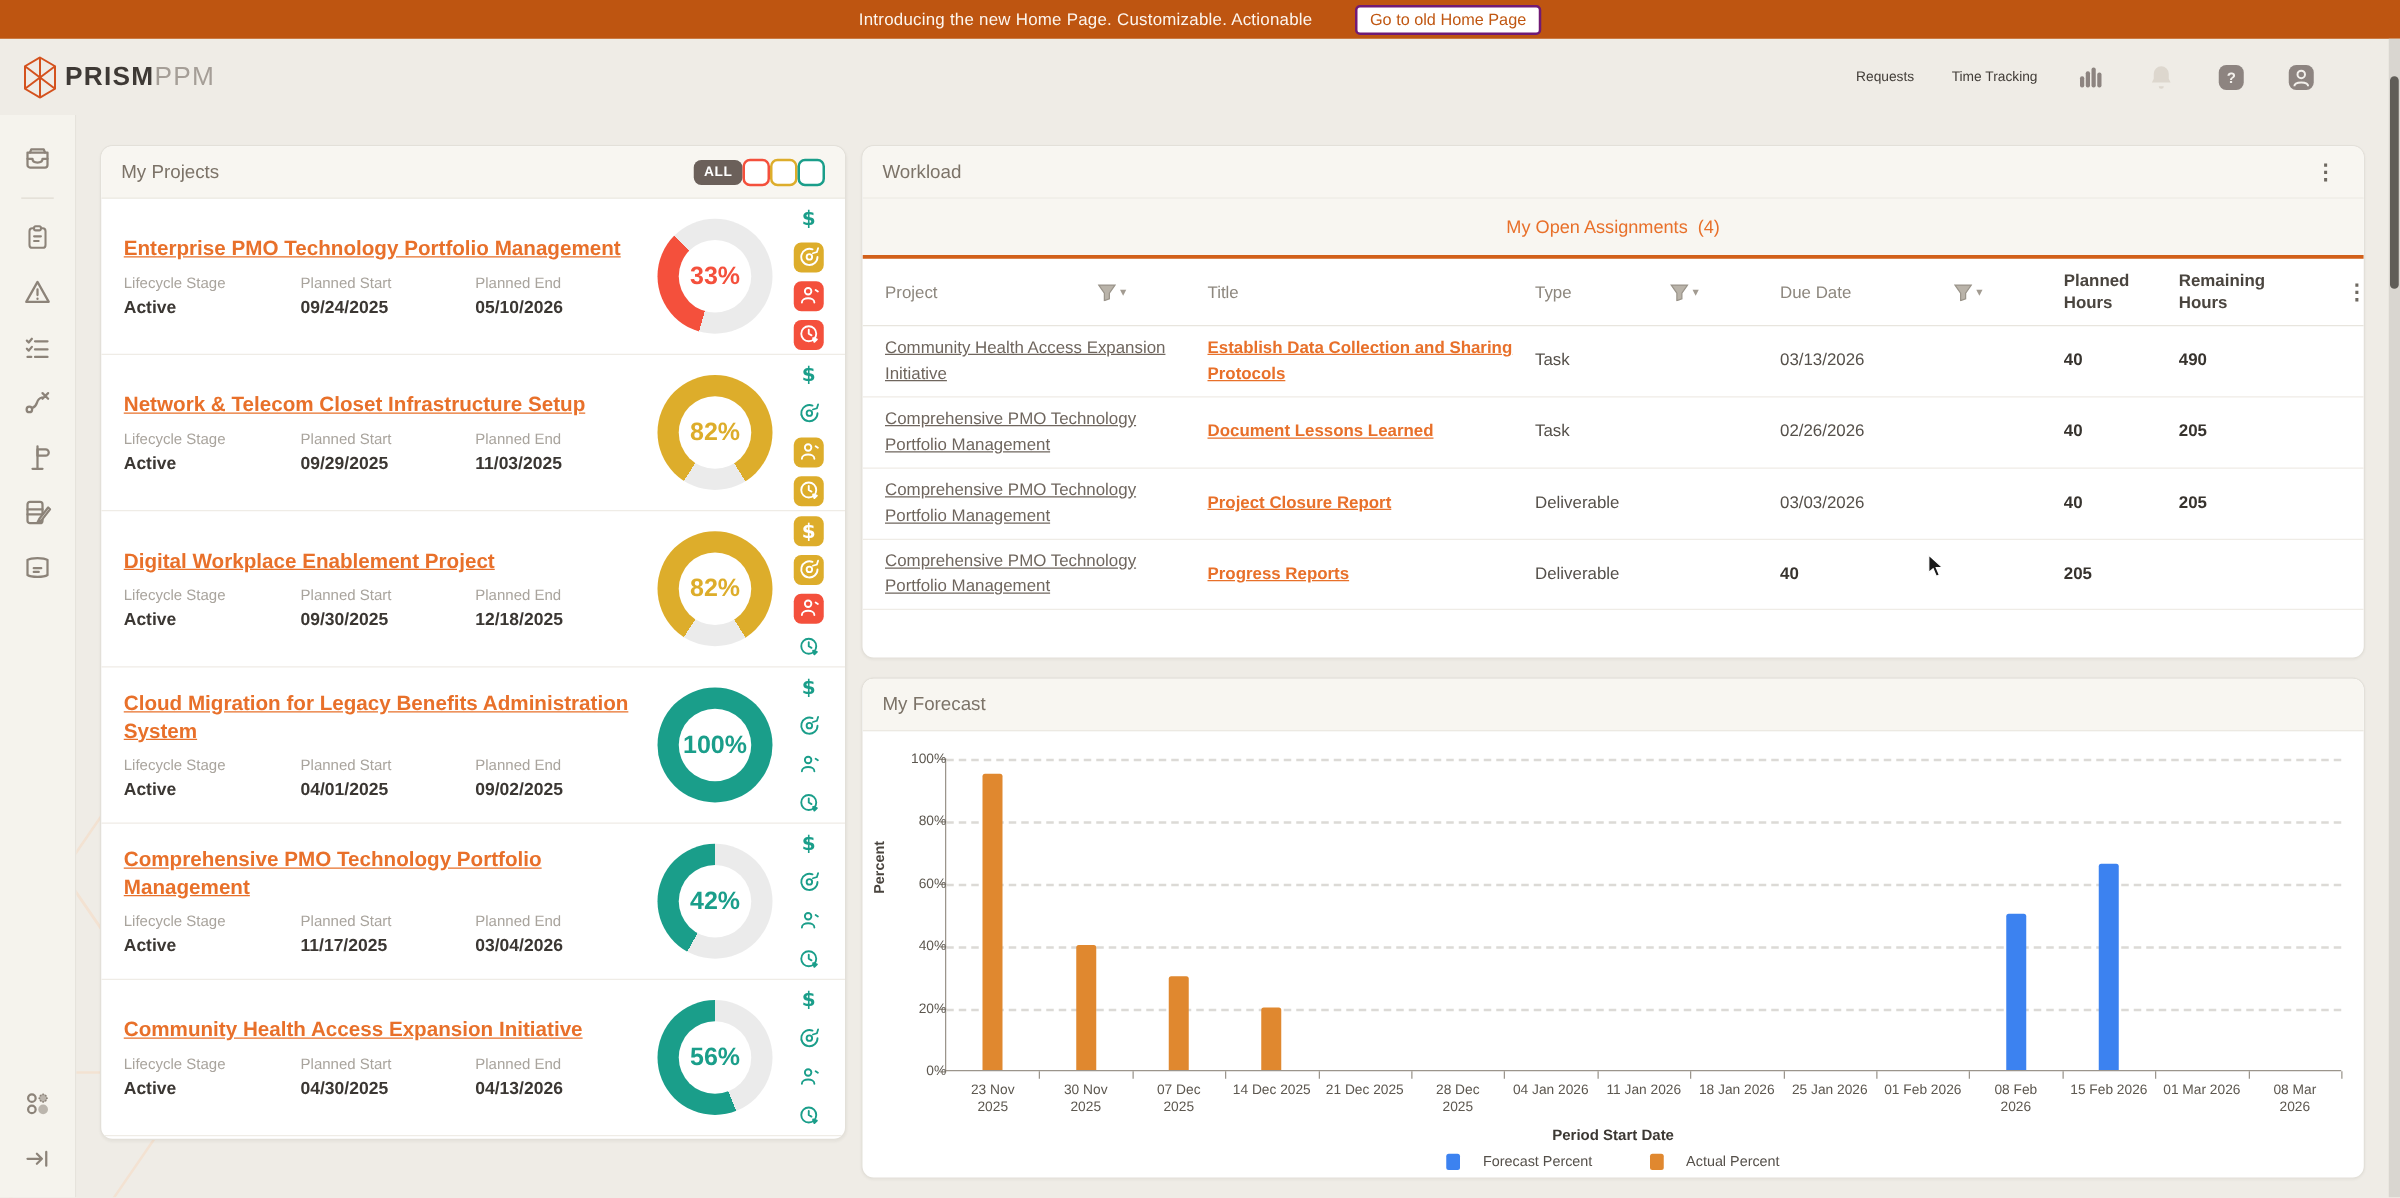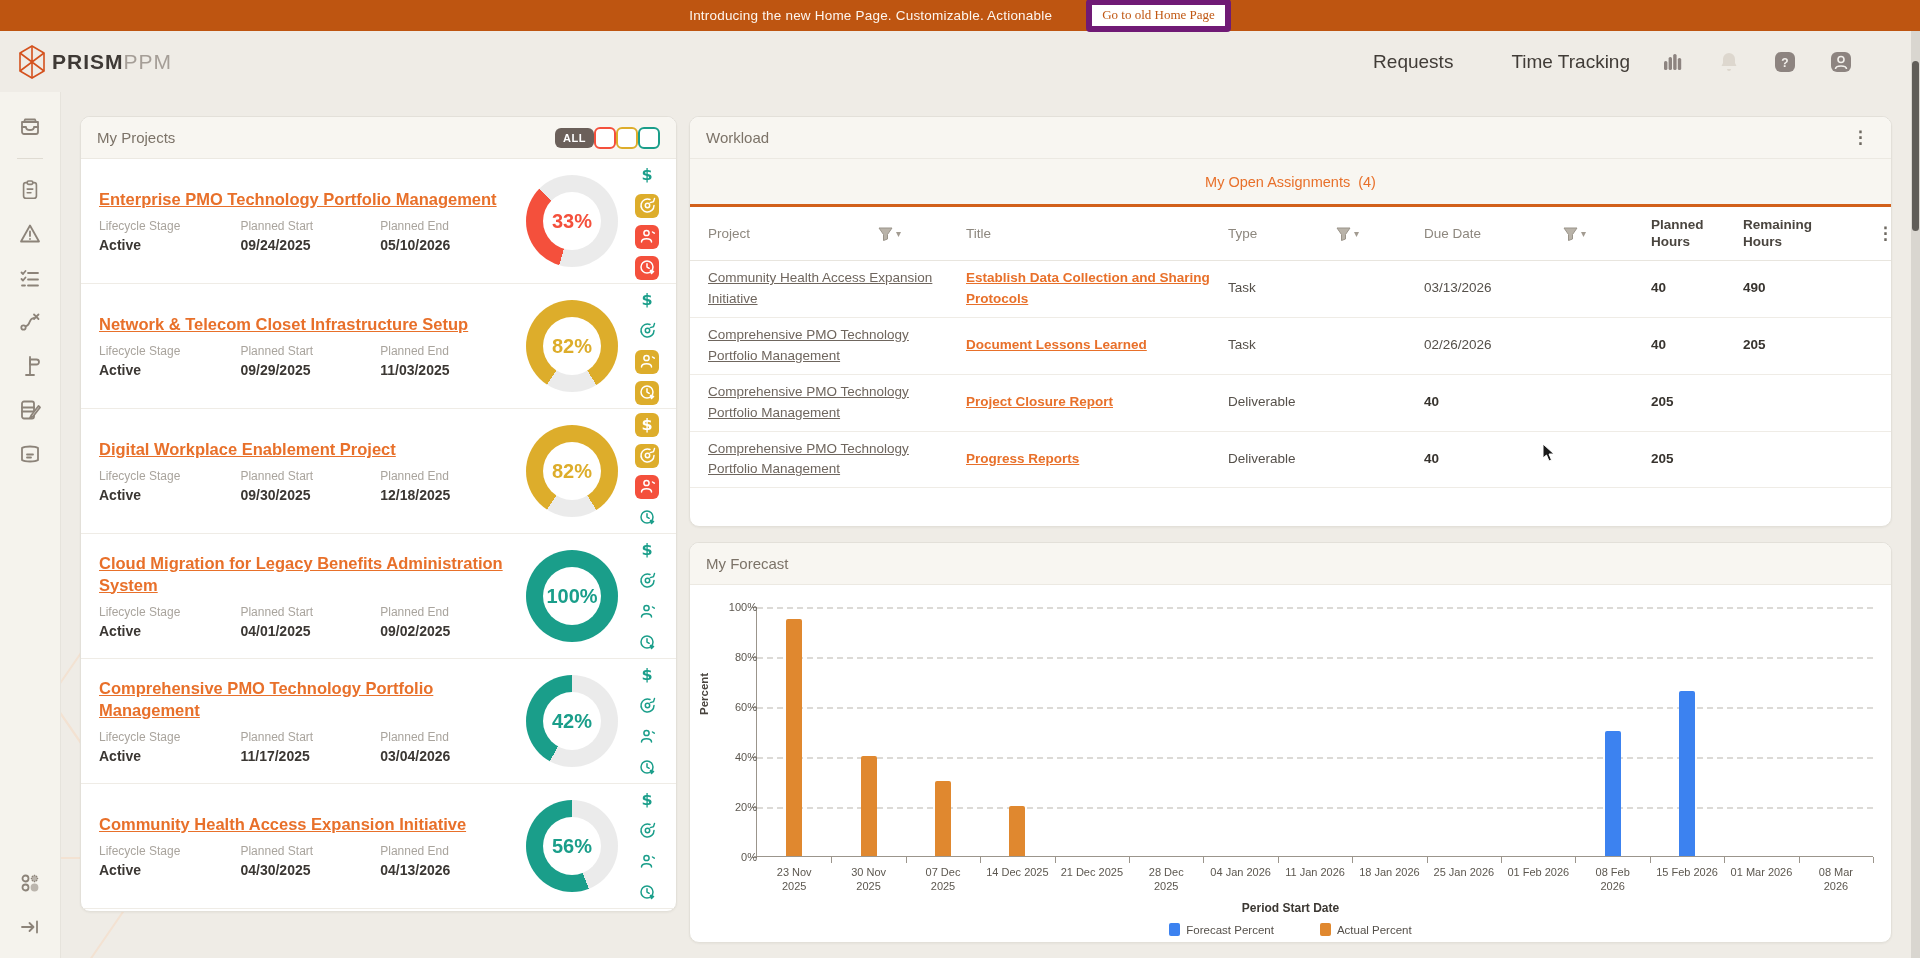--- a/index.html
+++ b/index.html
@@ -3,31 +3,31 @@
 <meta charset="utf-8">
 <style>
   * { box-sizing: border-box; margin: 0; padding: 0; }
   html,body { width:1920px; height:958px; overflow:hidden; }
   body { font-family:"Liberation Sans", sans-serif; background:#EFECE6; position:relative; }
 
   
   .banner { position:absolute; left:0; top:0; width:1920px; height:31px; background:#BE5511;
             display:flex; align-items:center; justify-content:center; gap:34px; z-index:30; }
   .banner-text { color:#FDF6EF; font-size:13.5px; letter-spacing:.2px; }
-  .banner-btn { background:#FFFFFF; color:#C05712; border:6px solid #701a75; border-radius:4px;
-                font-size:13px; padding:2px 10px 3px; cursor:pointer;font-family:Liberation Serif, serif; }
+  .banner-btn { background:#FFFFFF; color:#C05712; border:2px solid #701a75; border-radius:4px;
+                font-size:13px; padding:2px 10px 3px; cursor:pointer; }
 
   
   .app-header { position:absolute; left:0; top:31px; width:1888px; height:61px; background:#EFECE6;
                 display:flex; align-items:center; z-index:20; }
   .logo-wrap { display:flex; align-items:center; gap:6px; margin-left:18px; }
   .logo-text { font-size:21px; font-weight:bold; color:#3E3935; letter-spacing:1px; }
   .logo-text .ppm { color:#A59E97; font-weight:normal; }
   .header-right { margin-left:auto; display:flex; align-items:center; gap:30px; margin-right:34px; }
-  .nav-link { font-size:19px; color:#413C37; cursor:pointer;margin-left:28px; }
+  .nav-link { font-size:11px; color:#413C37; cursor:pointer; }
   .hicon-btn { width:26px; height:26px; display:flex; align-items:center; justify-content:center; cursor:pointer; }
 
   
   .sidebar { position:absolute; left:0; top:92px; width:61px; height:866px; background:#F5F3ED;
              border-right:1px solid #E6E3DC; display:flex; flex-direction:column; align-items:center;
              padding-top:16px; z-index:10; }
   .side-icon { width:38px; height:38px; display:flex; align-items:center; justify-content:center;
                cursor:pointer; color:#8C8379; margin-bottom:6px; }
   .side-div { width:26px; height:1px; background:#DFDBD2; margin:6px 0 12px; }
   .side-bottom { margin-top:auto; display:flex; flex-direction:column; align-items:center; padding-bottom:6px; }
@@ -106,21 +106,21 @@
   .bar { position:absolute; bottom:0; width:16px; left:50%; transform:translateX(-50%);
          border-radius:2px 2px 0 0; }
   .xtick { position:absolute; right:-1px; bottom:-7px; width:1px; height:6px; background:#9B958C; }
   .xlab { position:absolute; top:100%; margin-top:9px; left:0; right:0; text-align:center;
           font-size:11px; color:#5C574F; line-height:1.3; white-space:pre-line; }
   .ylabel-rot { position:absolute; left:8px; top:130px; transform:rotate(-90deg); transform-origin:left top;
                 font-size:11.5px; font-weight:bold; color:#49443E; }
   .xlabel { position:absolute; left:0; right:0; top:316px; text-align:center; font-size:12px;
             font-weight:bold; color:#3C3833; }
   .legend { position:absolute; left:0; right:0; top:338px; display:flex; justify-content:center; gap:46px; }
-  .leg-item { display:flex; align-items:center; gap:6px; font-size:11.5px; color:#55504A; }
+  .leg-item { display:flex; align-items:center; gap:18px; font-size:11.5px; color:#55504A; }
   .leg-swatch { width:11px; height:13px; border-radius:2px; }
 
   
   .scroll-track { position:absolute; right:0; top:31px; width:9px; height:927px; background:#D9D6D0; z-index:40; }
   .scroll-thumb { position:absolute; right:1px; top:30px; width:7px; height:170px; background:#605D58; border-radius:4px; }
   .cursor { position:absolute; left:1542px; top:443px; z-index:50; pointer-events:none; }
 </style>
 </head>
 <body>
 
@@ -634,20 +634,21 @@
     <div class="wl-cell cell-plain">02/26/2026</div>
     <div class="wl-cell cell-hours">40</div>
     <div class="wl-cell cell-hours">205</div>
     <div class="wl-cell"></div>
   </div>
 
   <div class="wl-grid wl-row">
     <div class="wl-cell"><a class="cell-project">Comprehensive PMO Technology Portfolio Management</a></div>
     <div class="wl-cell"><a class="cell-title">Project Closure Report</a></div>
     <div class="wl-cell cell-plain">Deliverable</div>
+    <div class="wl-cell cell-plain">03/03/2026</div>
     <div class="wl-cell cell-hours">40</div>
     <div class="wl-cell cell-hours">205</div>
     <div class="wl-cell"></div>
   </div>
 
   <div class="wl-grid wl-row">
     <div class="wl-cell"><a class="cell-project">Comprehensive PMO Technology Portfolio Management</a></div>
     <div class="wl-cell"><a class="cell-title">Progress Reports</a></div>
     <div class="wl-cell cell-plain">Deliverable</div>
     <div class="wl-cell cell-hours">40</div>

